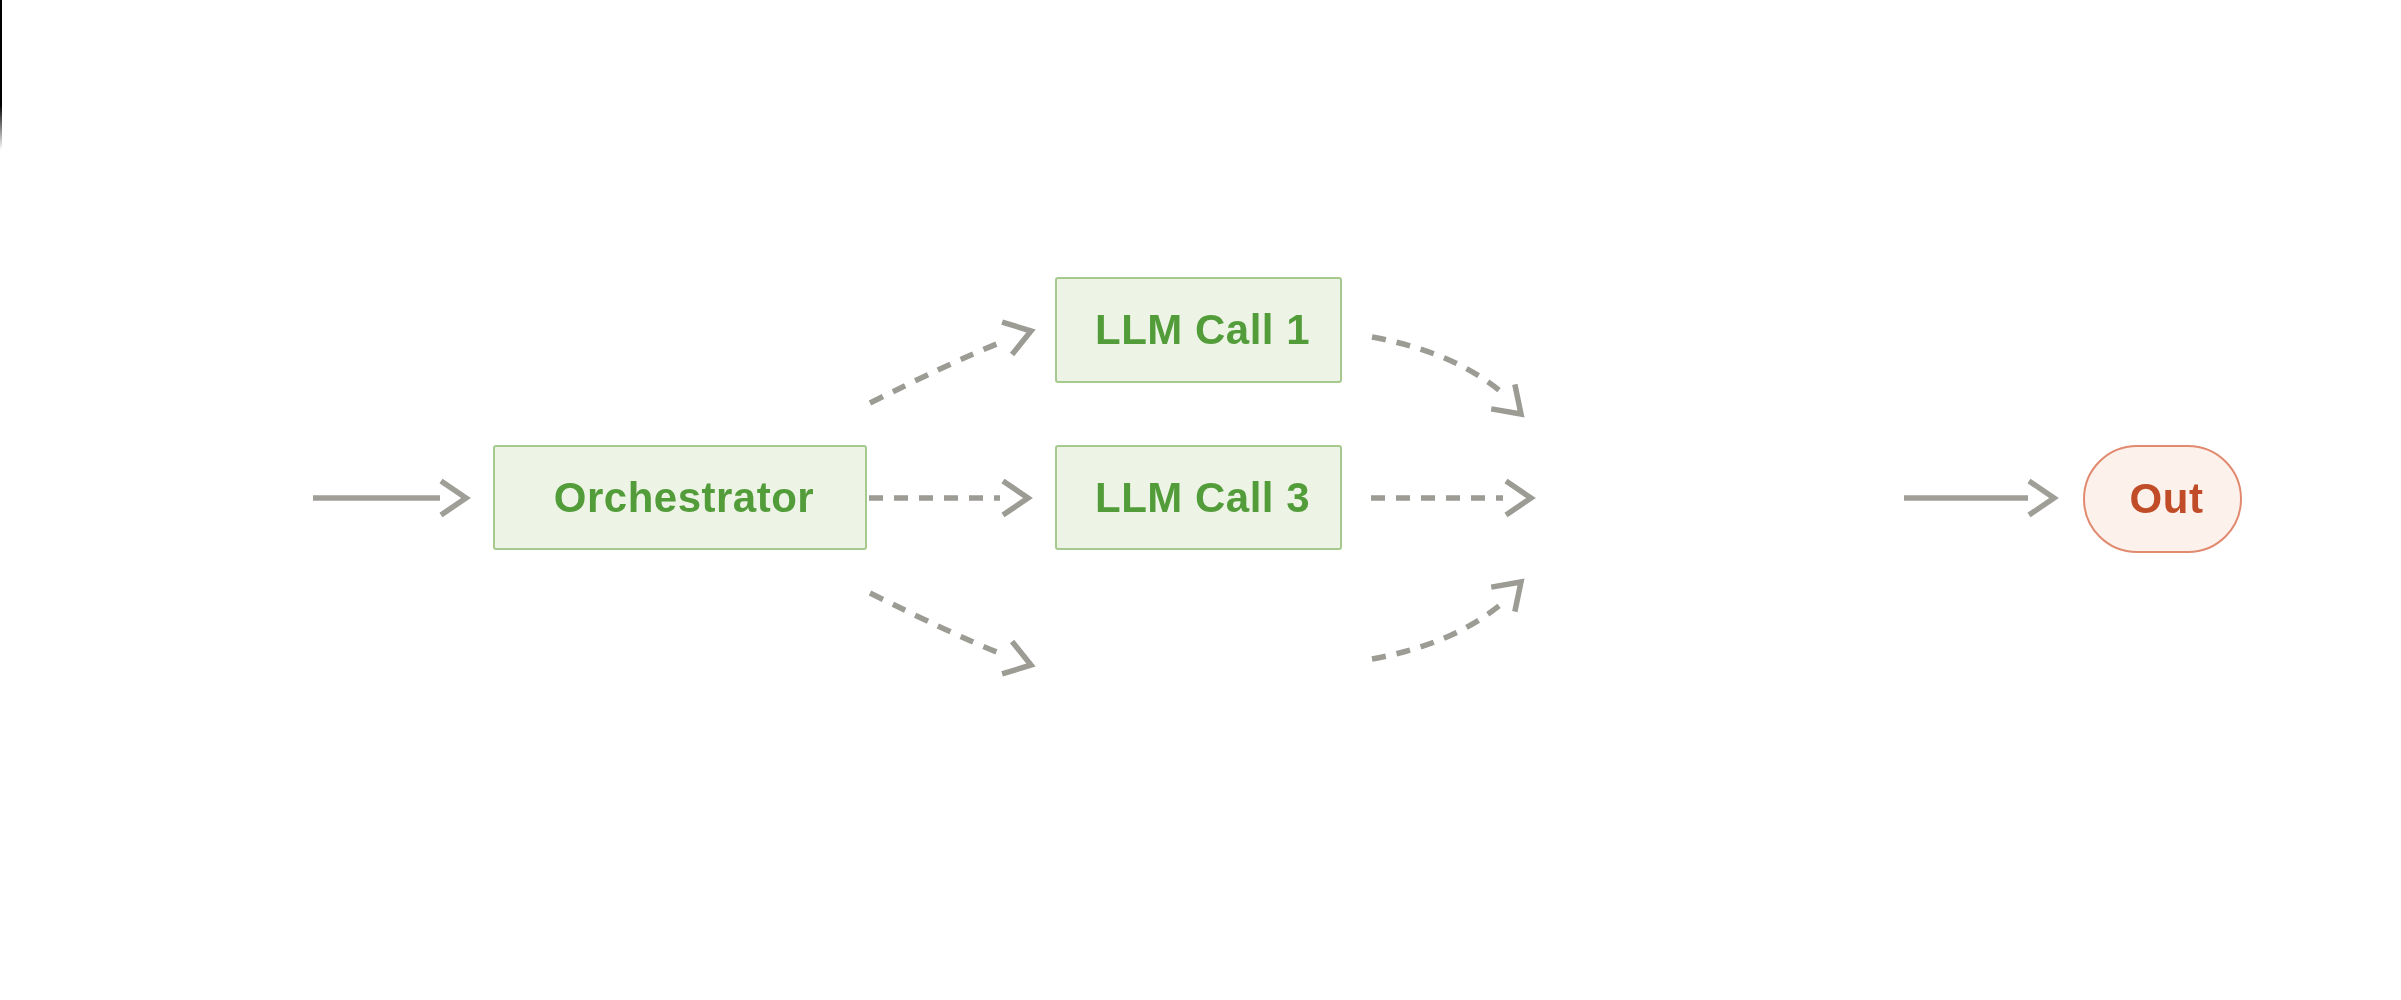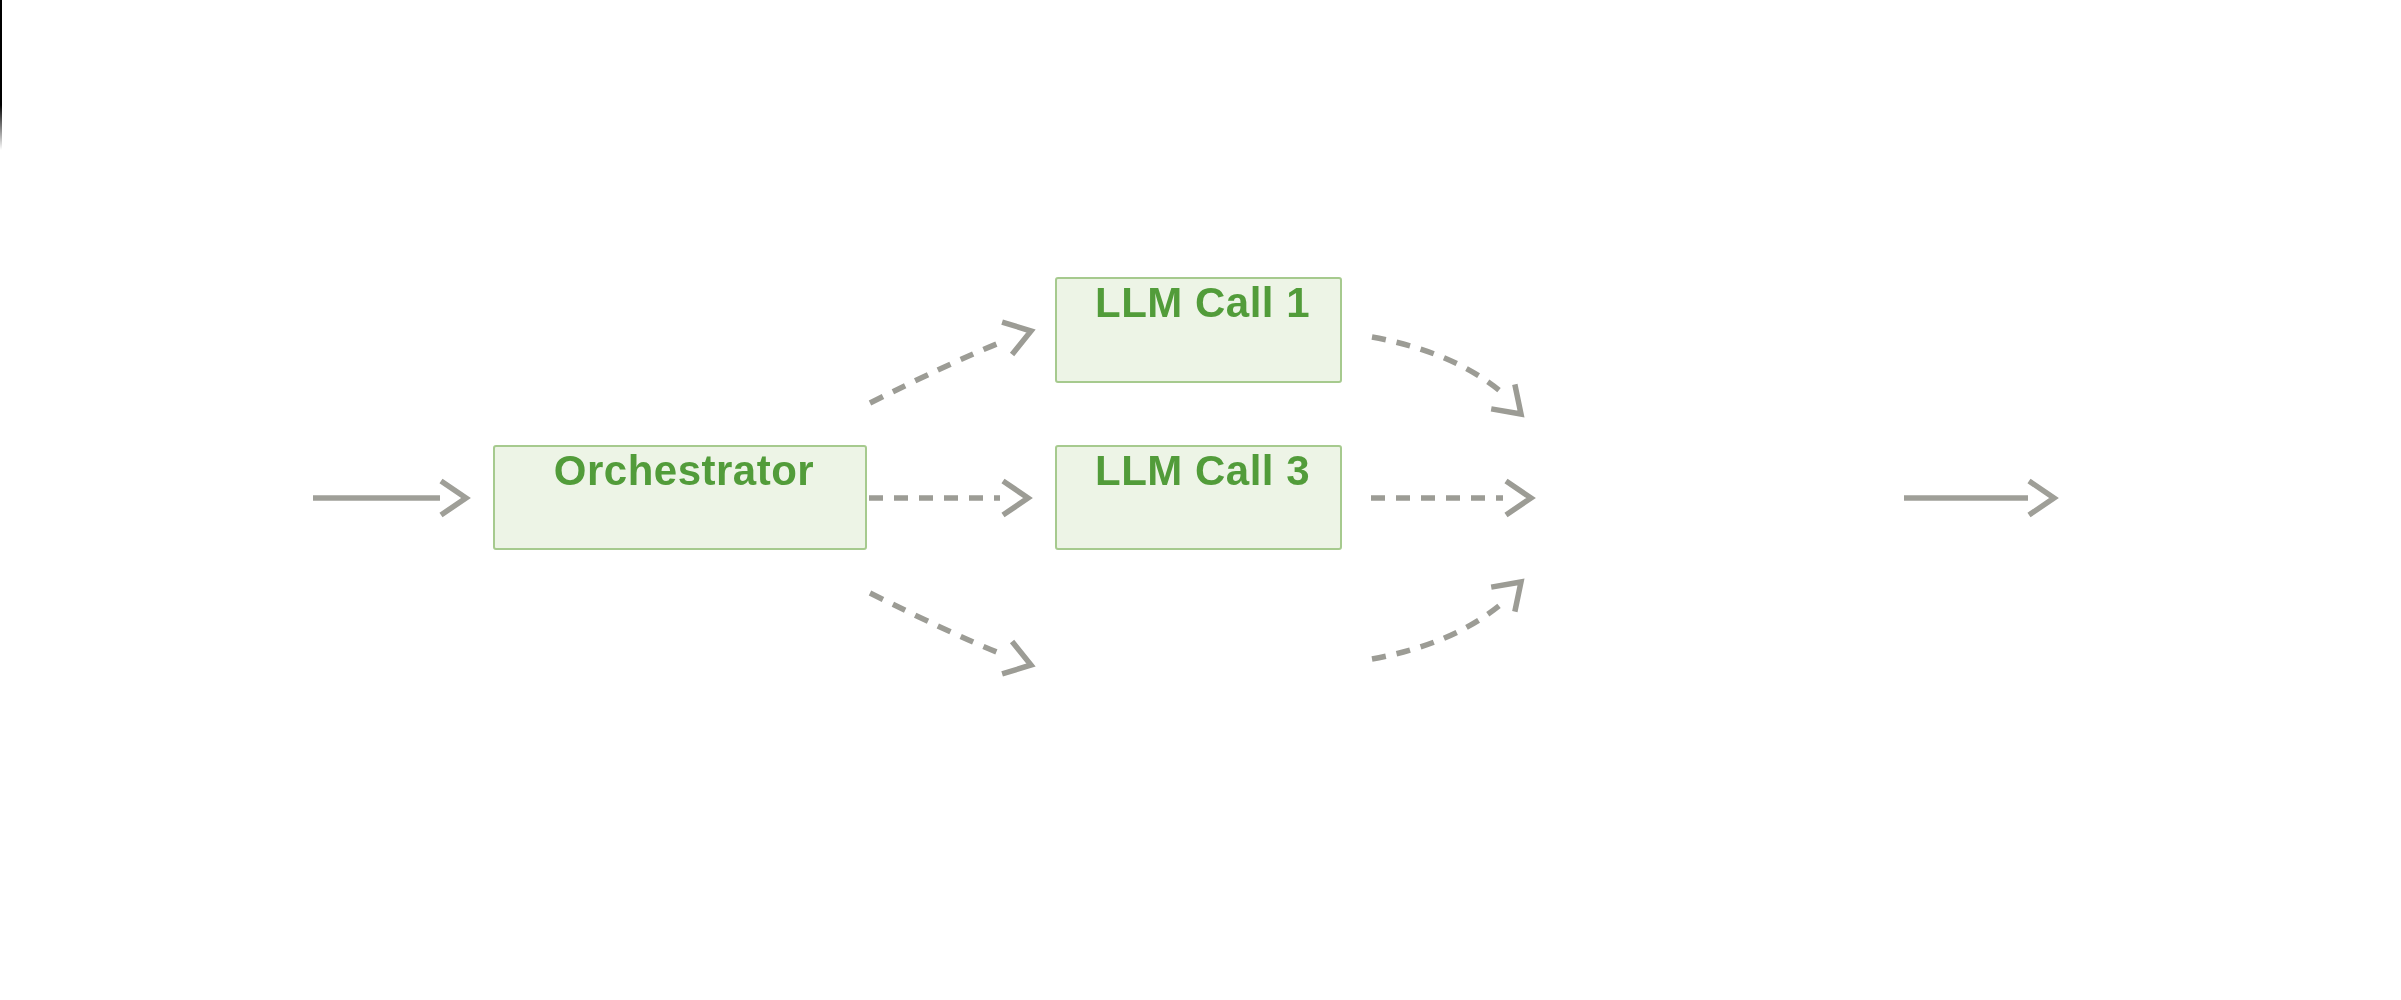--- a/index.html
+++ b/index.html
@@ -17,21 +17,21 @@
     position: absolute;
     left: 0; top: 0;
     width: 2px; height: 150px;
     background: linear-gradient(to bottom, #000 0%, #000 70%, rgba(0,0,0,0) 100%);
   }
 
   
   .node {
     position: absolute;
     display: flex;
-    align-items: flex-start;
+    align-items: center;
     justify-content: center;
     box-sizing: border-box;
     font-weight: 700;
     font-size: 42px;
     letter-spacing: 0.5px;
     white-space: nowrap;
     padding-left: 8px;
   }
 
   .node.green {
@@ -147,14 +147,17 @@
   <div class="node green" id="node-llm1">
     <span>LLM Call 1</span>
   </div>
 
   <div class="node green" id="node-llm2">
     <span>LLM Call 3</span>
   </div>
 
 
 
+  <div class="node terminal" id="node-out">
+    <span>Out</span>
+  </div>
 
 </div>
 
 </body></html>

